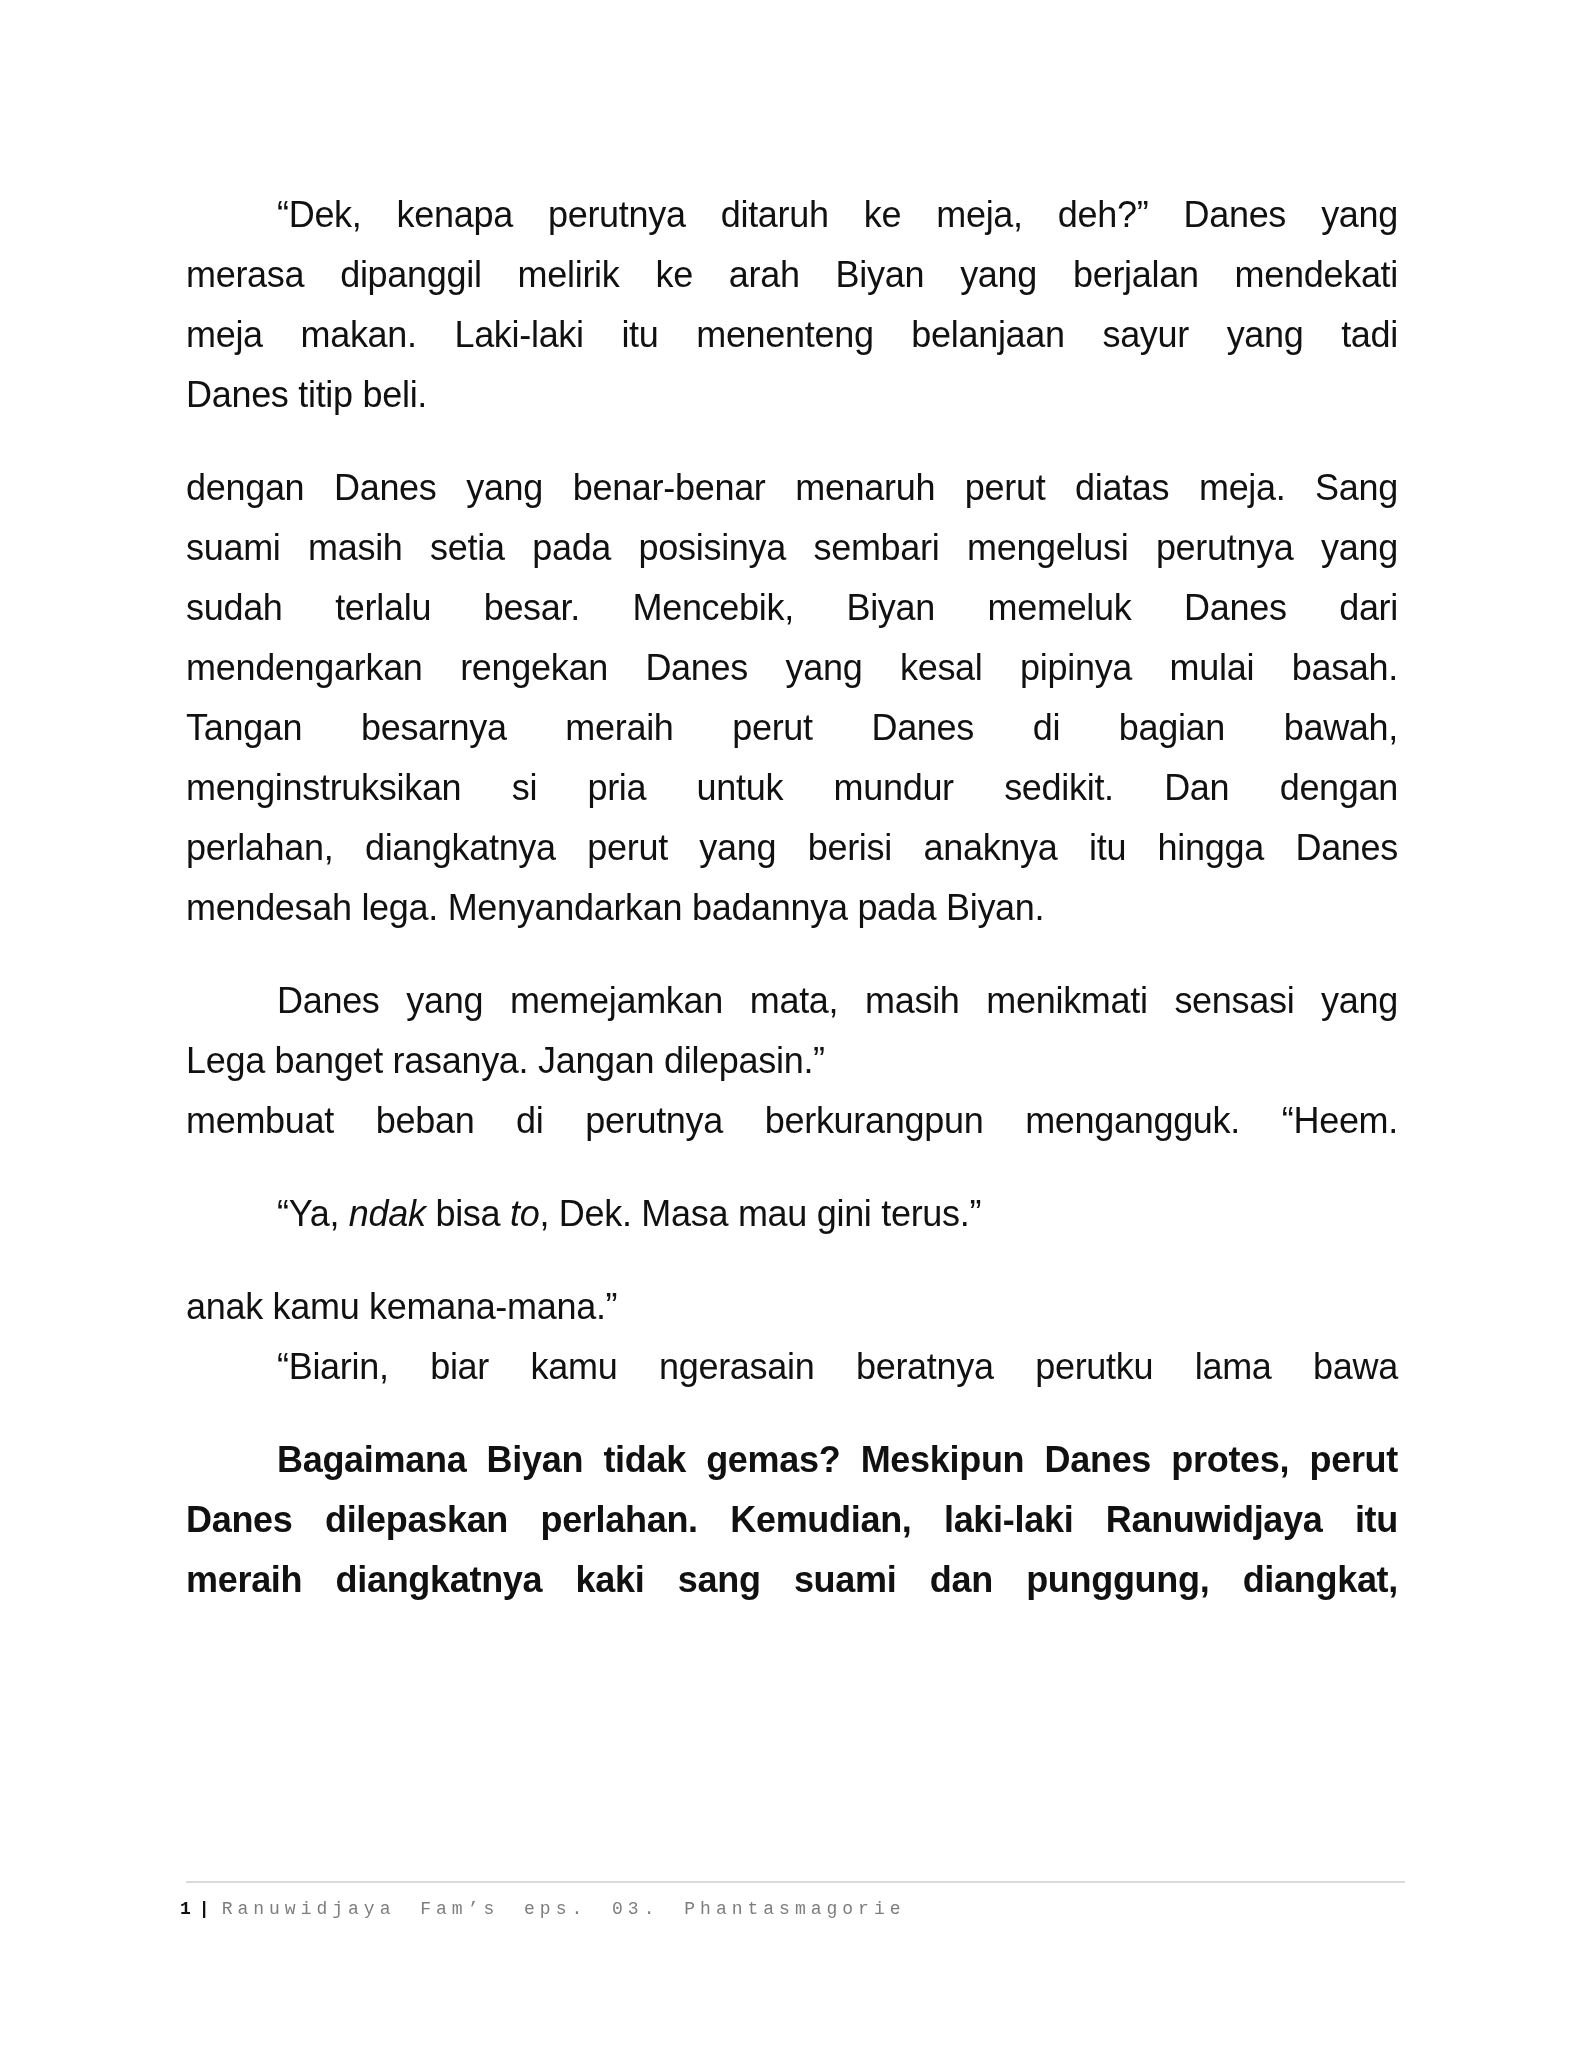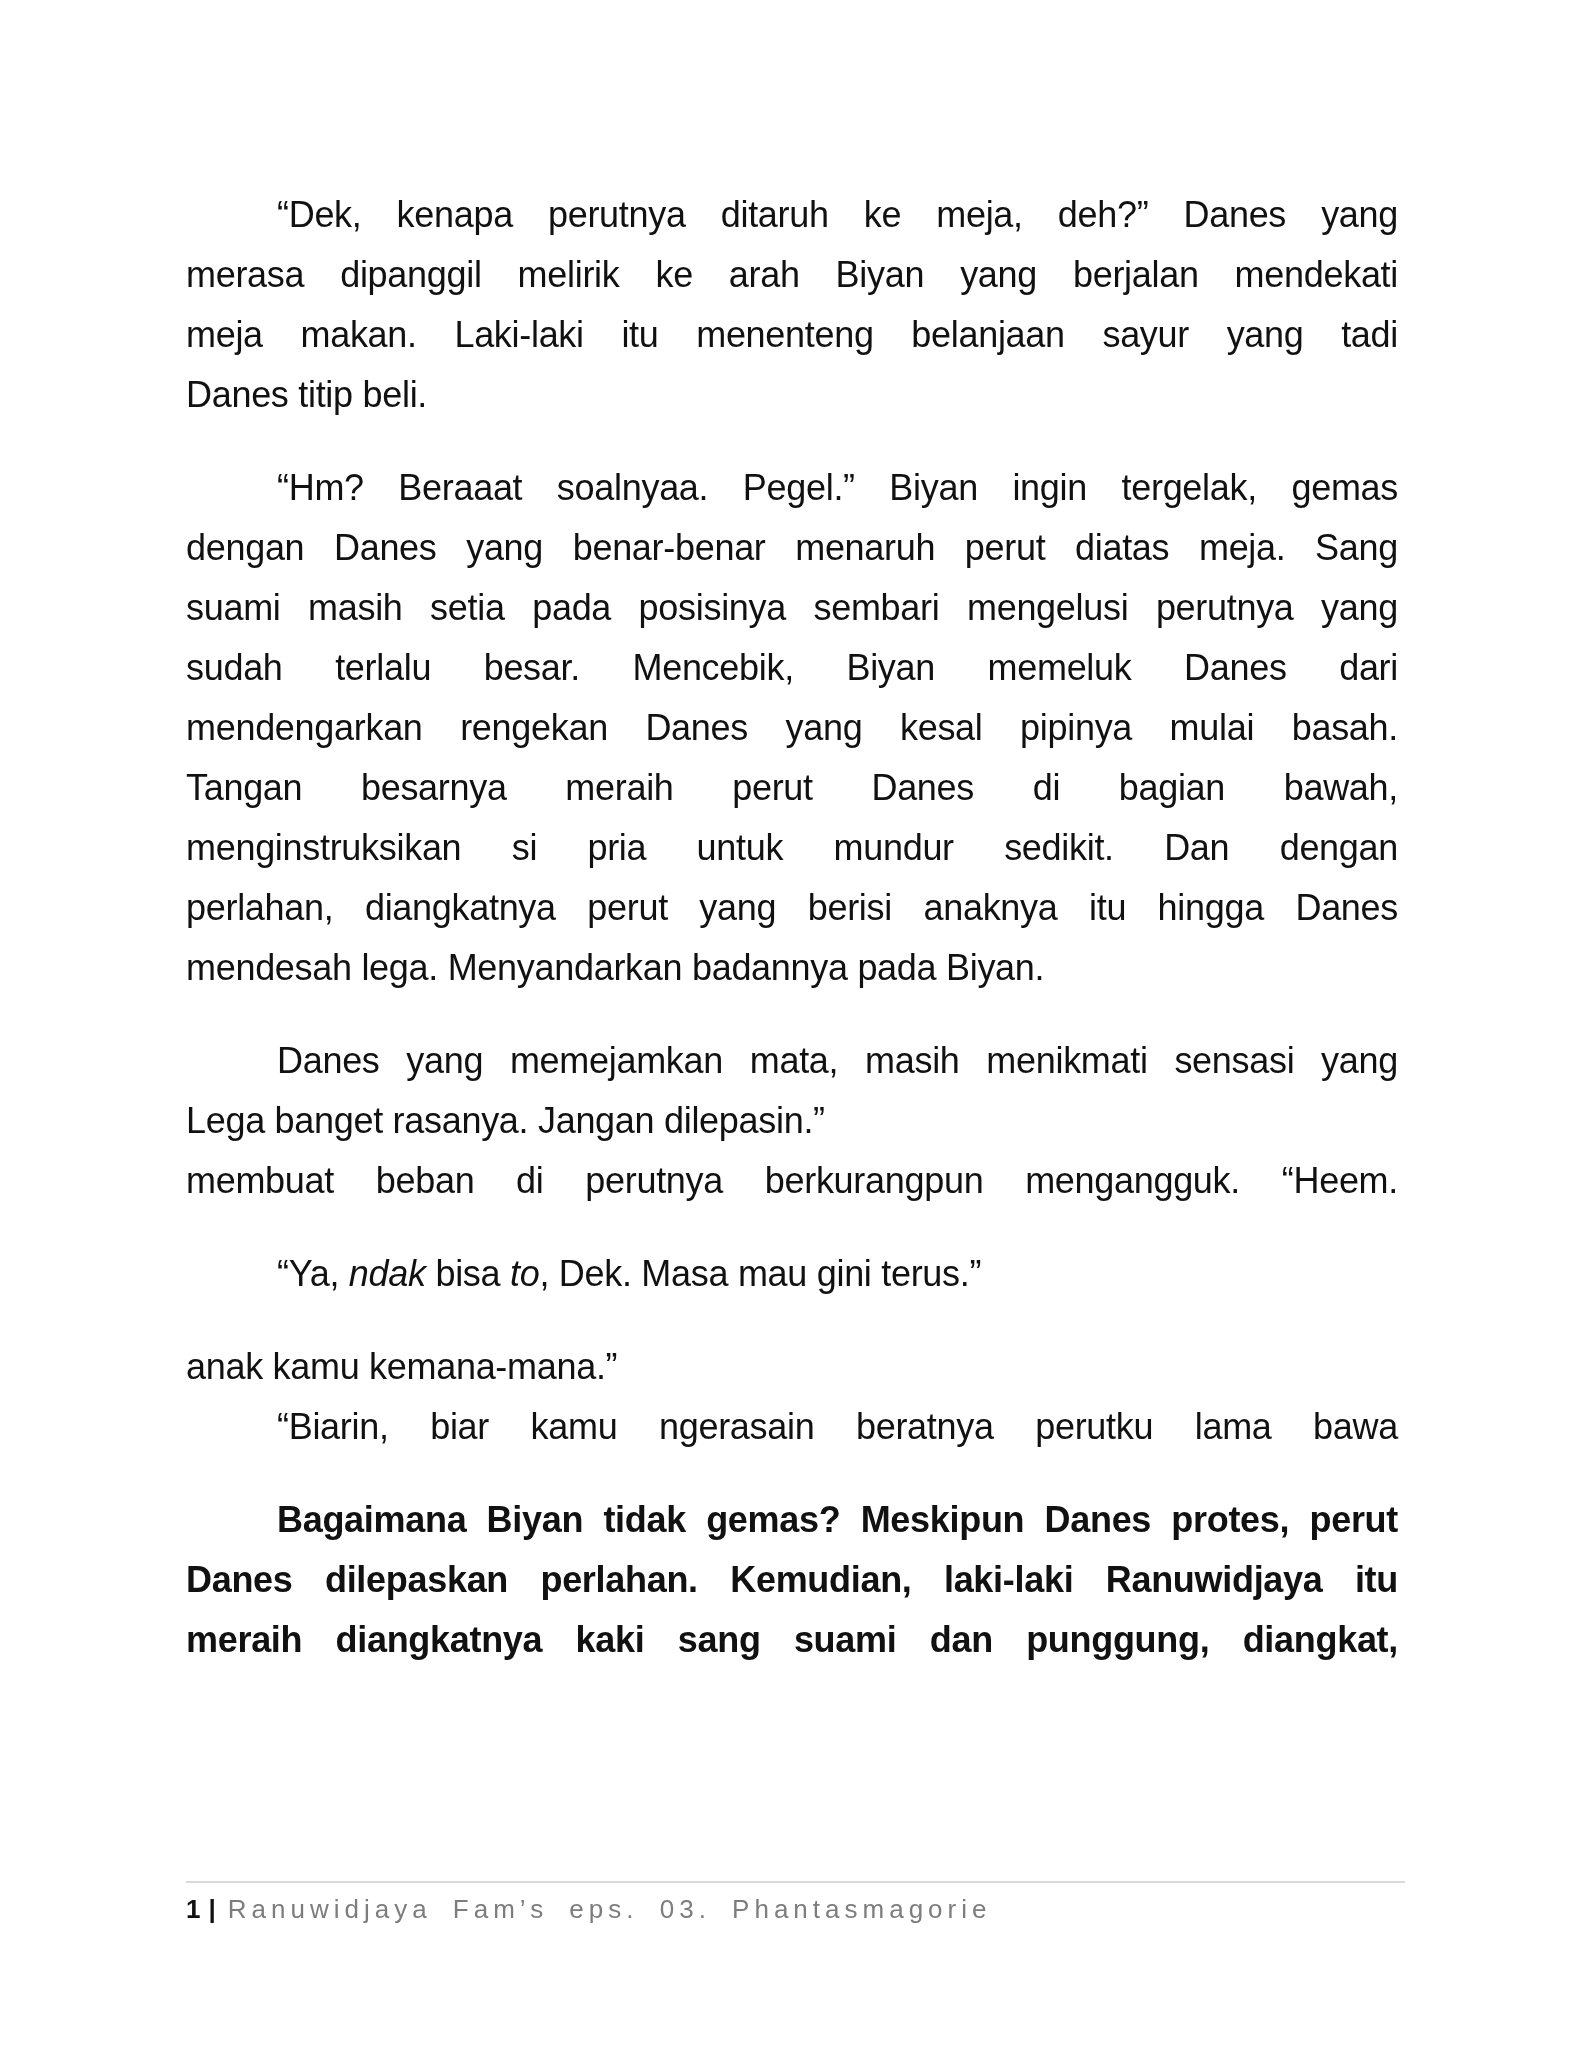--- a/index.html
+++ b/index.html
@@ -38,28 +38,29 @@
   .footer-rule {
     position: absolute;
     left: 186px;
     top: 1881px;
     width: 1219px;
     height: 2px;
     background: #dadada;
   }
   .footer {
     position: absolute;
-    left: 186px;
+    left: 180px;
     top: 1894px;
-    font-size: 26px;
+    font-size: 18px;
     line-height: 30px;
     color: #7d7d7d;
     letter-spacing: 5px;
     word-spacing: 9px;
     white-space: nowrap;
+    font-family: Liberation Mono, monospace;
   }
   .footer .pagenum {
     color: #111111;
     font-weight: 700;
     letter-spacing: 2px;
   }
   .footer .sep {
     color: #111111;
     font-weight: 700;
     letter-spacing: 0;
@@ -85,21 +86,20 @@
 <div class="page">
 
   <div class="body-text">
       <div class="para">
         <div class="line indent"><span>“Dek, kenapa perutnya ditaruh ke meja, deh?” Danes yang</span></div>
         <div class="line"><span>merasa dipanggil melirik ke arah Biyan yang berjalan mendekati</span></div>
         <div class="line"><span>meja makan. Laki-laki itu menenteng belanjaan sayur yang tadi</span></div>
         <div class="line no-stretch"><span>Danes titip beli.</span></div>
       </div>
       <div class="para">
-        <div class="line indent"><span>“Hm? Beraaat soalnyaa. Pegel.” Biyan ingin tergelak, gemas</span></div>
         <div class="line"><span>dengan Danes yang benar-benar menaruh perut diatas meja. Sang</span></div>
         <div class="line"><span>suami masih setia pada posisinya sembari mengelusi perutnya yang</span></div>
         <div class="line"><span>sudah terlalu besar. Mencebik, Biyan memeluk Danes dari</span></div>
         <div class="line"><span>mendengarkan rengekan Danes yang kesal pipinya mulai basah.</span></div>
         <div class="line"><span>Tangan besarnya meraih perut Danes di bagian bawah,</span></div>
         <div class="line"><span>menginstruksikan si pria untuk mundur sedikit. Dan dengan</span></div>
         <div class="line"><span>perlahan, diangkatnya perut yang berisi anaknya itu hingga Danes</span></div>
         <div class="line no-stretch"><span>mendesah lega. Menyandarkan badannya pada Biyan.</span></div>
       </div>
       <div class="para">

